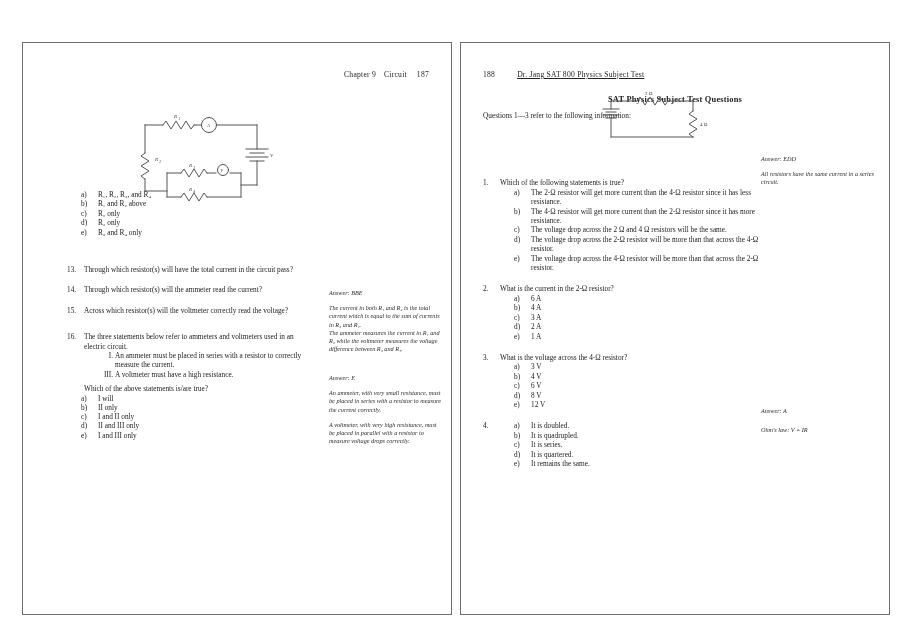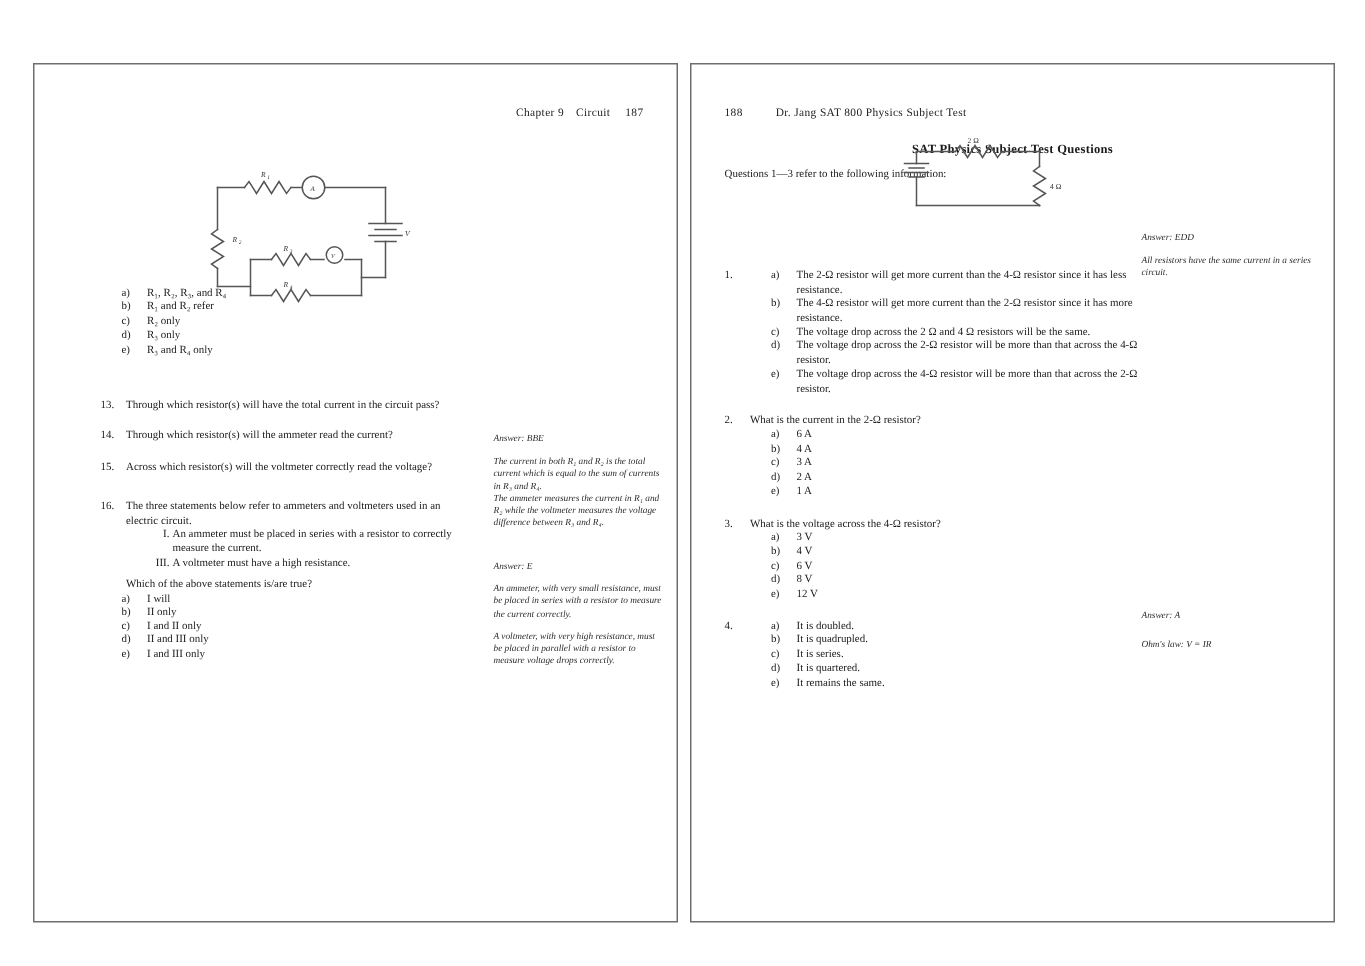--- a/index.html
+++ b/index.html
@@ -36,21 +36,21 @@
     position: absolute;
     font-size: 7.6px;
     letter-spacing: 0.25px;
     color: #222;
     white-space: nowrap;
   }
   .runhead.lft { right: 22px; top: 27px; }
   .runhead .ch-sep { display: inline-block; width: 8px; }
   .runhead .ch-num { display: inline-block; margin-left: 10px; }
 
-  .runhead.rgt { left: 22px; top: 27px; }
+  .runhead.rgt { left: 22px; top: 27px; text-decoration: underline; }
   .runhead.rgt .pg-num { display: inline-block; margin-right: 22px; }
 
   .doc-title {
     position: absolute;
     top: 52px; left: 0; right: 0;
     text-align: center;
     font-size: 8.4px;
     font-weight: bold;
     letter-spacing: 0.2px;
   }
@@ -127,21 +127,21 @@
       <span>Chapter 9</span><span class="ch-sep"></span><span>Circuit</span><span class="ch-num">187</span>
     </div>
 
     <div class="body col-main-l">
 
 
       <div style="height:97px"></div>
 
       <ul class="choices">
         <li><span class="lbl">a)</span><span>R₁, R₂, R₃, and R₄</span></li>
-        <li><span class="lbl">b)</span><span>R₁ and R₂ refer</span></li>
+        <li><span class="lbl">b)</span><span>R₁ and R₂ above</span></li>
         <li><span class="lbl">c)</span><span>R₂ only</span></li>
         <li><span class="lbl">d)</span><span>R₃ only</span></li>
         <li><span class="lbl">e)</span><span>R₃ and R₄ only</span></li>
       </ul>
 
       <div class="qblock" style="margin-top:28px">
         <span class="qnum">13.</span>
         <span class="qtext">Through which resistor(s) will have the total current in the circuit pass?</span>
       </div>
 
@@ -251,20 +251,21 @@
     <div class="doc-title">SAT Physics Subject Test Questions</div>
 
     <div class="body col-main-r">
 
       <div class="lead">Questions 1—3 refer to the following information:</div>
 
       <div style="height:58px"></div>
 
       <div class="qblock" style="margin-top:0">
         <span class="qnum">1.</span>
+        <span class="qtext">Which of the following statements is true?</span>
         <ul class="choices" style="margin-left:17px">
           <li><span class="lbl">a)</span><span>The 2-Ω resistor will get more current than the 4-Ω resistor since it has less resistance.</span></li>
           <li><span class="lbl">b)</span><span>The 4-Ω resistor will get more current than the 2-Ω resistor since it has more resistance.</span></li>
           <li><span class="lbl">c)</span><span>The voltage drop across the 2 Ω and 4 Ω resistors will be the same.</span></li>
           <li><span class="lbl">d)</span><span>The voltage drop across the 2-Ω resistor will be more than that across the 4-Ω resistor.</span></li>
           <li><span class="lbl">e)</span><span>The voltage drop across the 4-Ω resistor will be more than that across the 2-Ω resistor.</span></li>
         </ul>
       </div>
 
       <div class="qblock" style="margin-top:12px">

